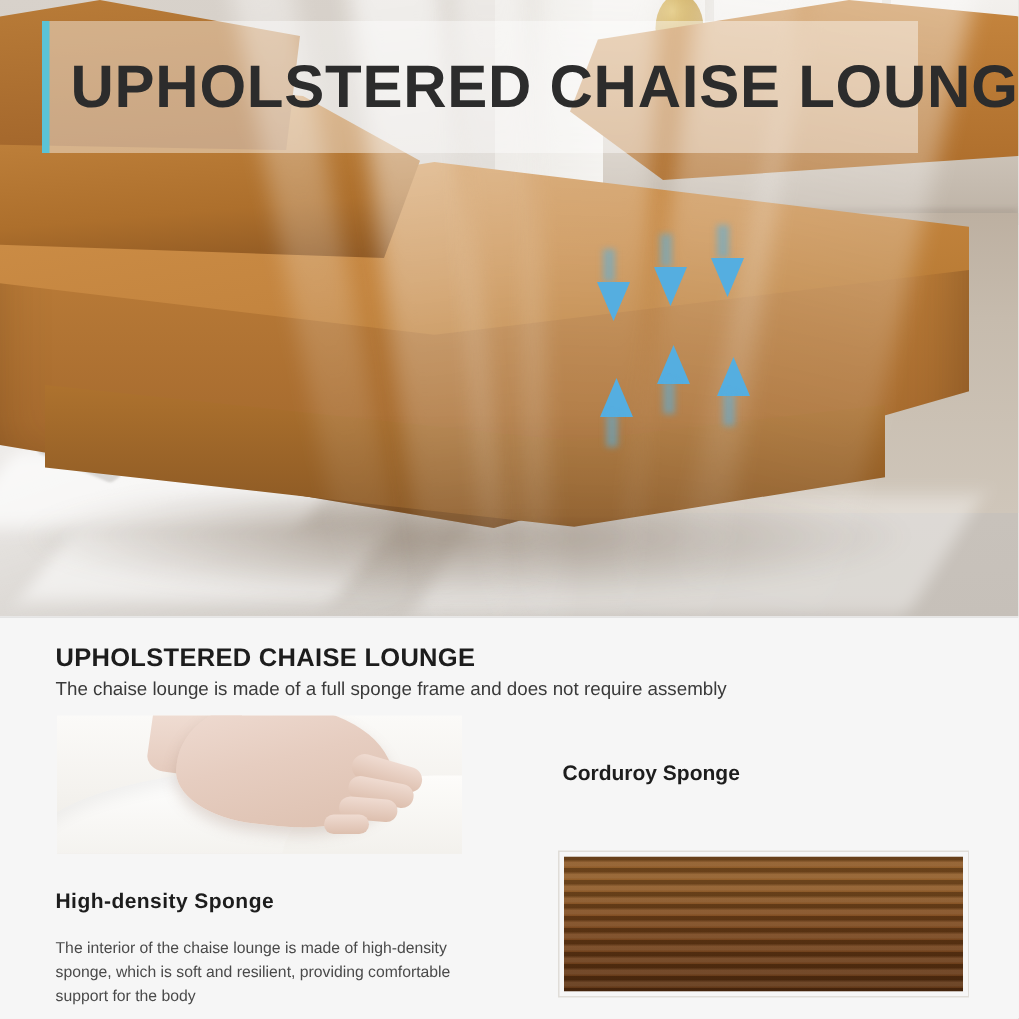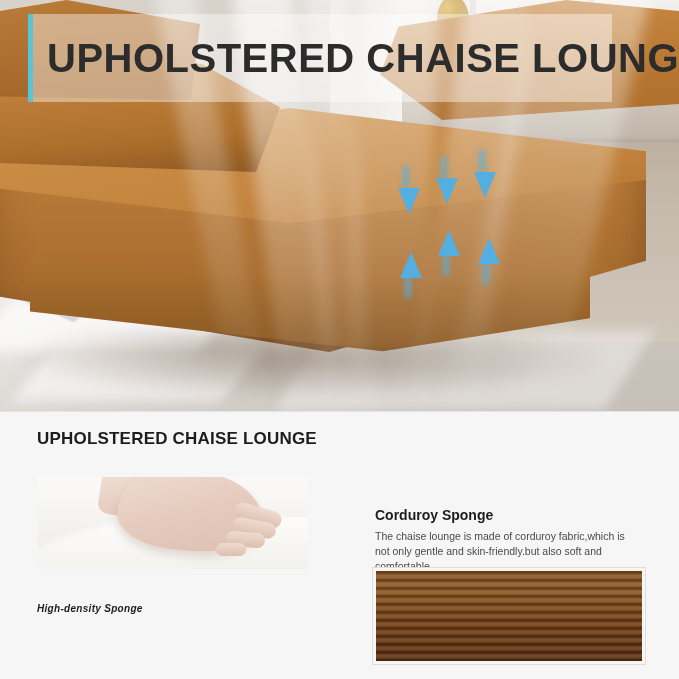--- a/index.html
+++ b/index.html
@@ -251,22 +251,22 @@
   .cord-title {
     position: absolute; left: 375px; top: 95px;
     font-size: 14px; font-weight: 700; color: #1d1d1d;
   }
   .cord-body {
     position: absolute; left: 375px; top: 117px; width: 265px;
     font-size: 10.5px; line-height: 1.45; color: #4a4a4a;
   }
 
   .sponge-title {
-    position: absolute; left: 37px; top: 191px;
-    font-size: 10px; font-weight: 700; color: #1d1d1d; letter-spacing: .3px; font-style: italic;
+    position: absolute; left: 37px; top: 180px;
+    font-size: 14px; font-weight: 700; color: #1d1d1d; letter-spacing: .3px;
   }
   .sponge-body {
     position: absolute; left: 37px; top: 213px; width: 282px;
     font-size: 10.5px; line-height: 1.5; color: #4a4a4a;
   }
 </style>
 </head>
 <body>
 
 <div class="page">
@@ -353,32 +353,33 @@
     <div class="arrow-tail" style="left:482px; top:262px"></div>
 
     <div class="banner">
       <div class="banner-title">UPHOLSTERED CHAISE LOUNGE</div>
     </div>
   </div>
 
   <div class="lower">
 
     <div class="sec-title">UPHOLSTERED CHAISE LOUNGE</div>
+    <div class="sec-sub">The chaise lounge is made of a full sponge frame and does not require assembly</div>
 
     <div class="img-hand">
       <div class="foam-dip"></div>
       <div class="foam-dip2"></div>
       <div class="wrist"></div>
       <div class="hand"></div>
       <div class="finger f1"></div>
       <div class="finger f2"></div>
       <div class="finger f3"></div>
       <div class="finger f4"></div>
     </div>
 
     <div class="cord-title">Corduroy Sponge</div>
-    <div class="cord-body">The chaise lounge is made of corduroy fabric,which is not only gentle and skin-friendly.but also soft and comfortable</div>
 
     <div class="img-cord"></div>
 
     <div class="sponge-title">High-density Sponge</div>
+    <div class="sponge-body">The interior of the chaise lounge is made of high-density sponge, which is soft and resilient, providing comfortable support for the body</div>
   </div>
 </div>
 
 </body></html>

